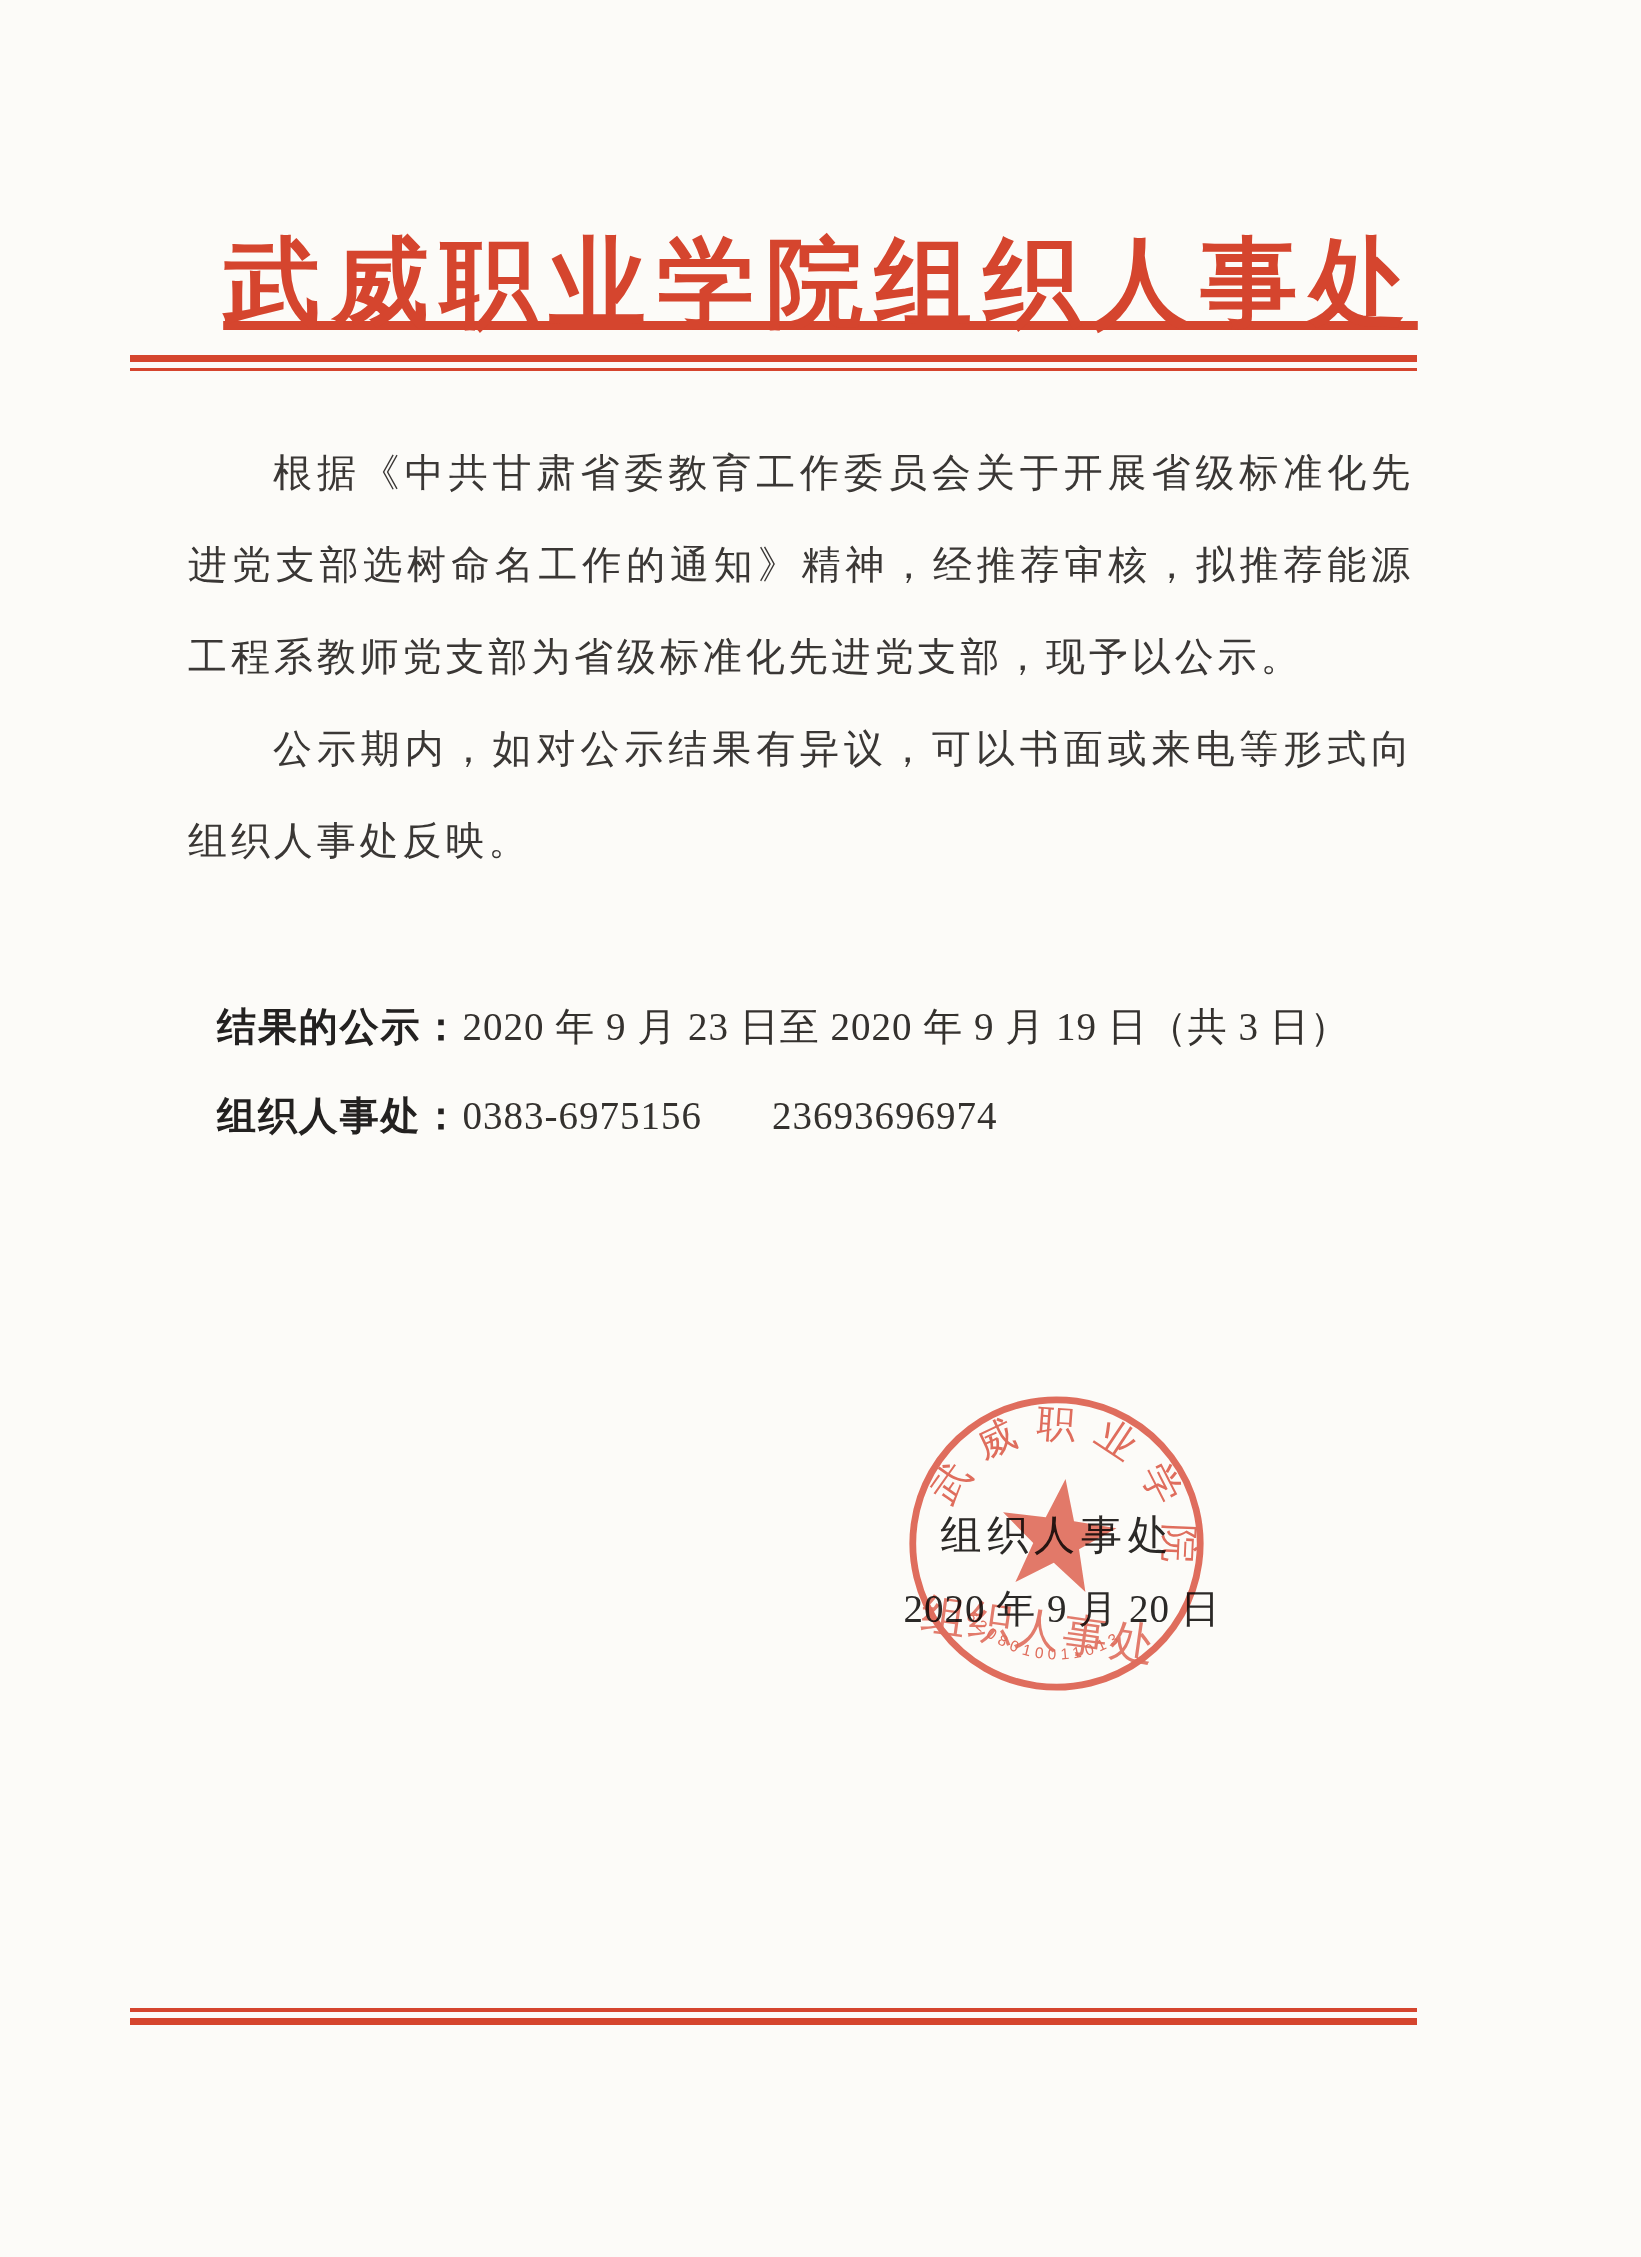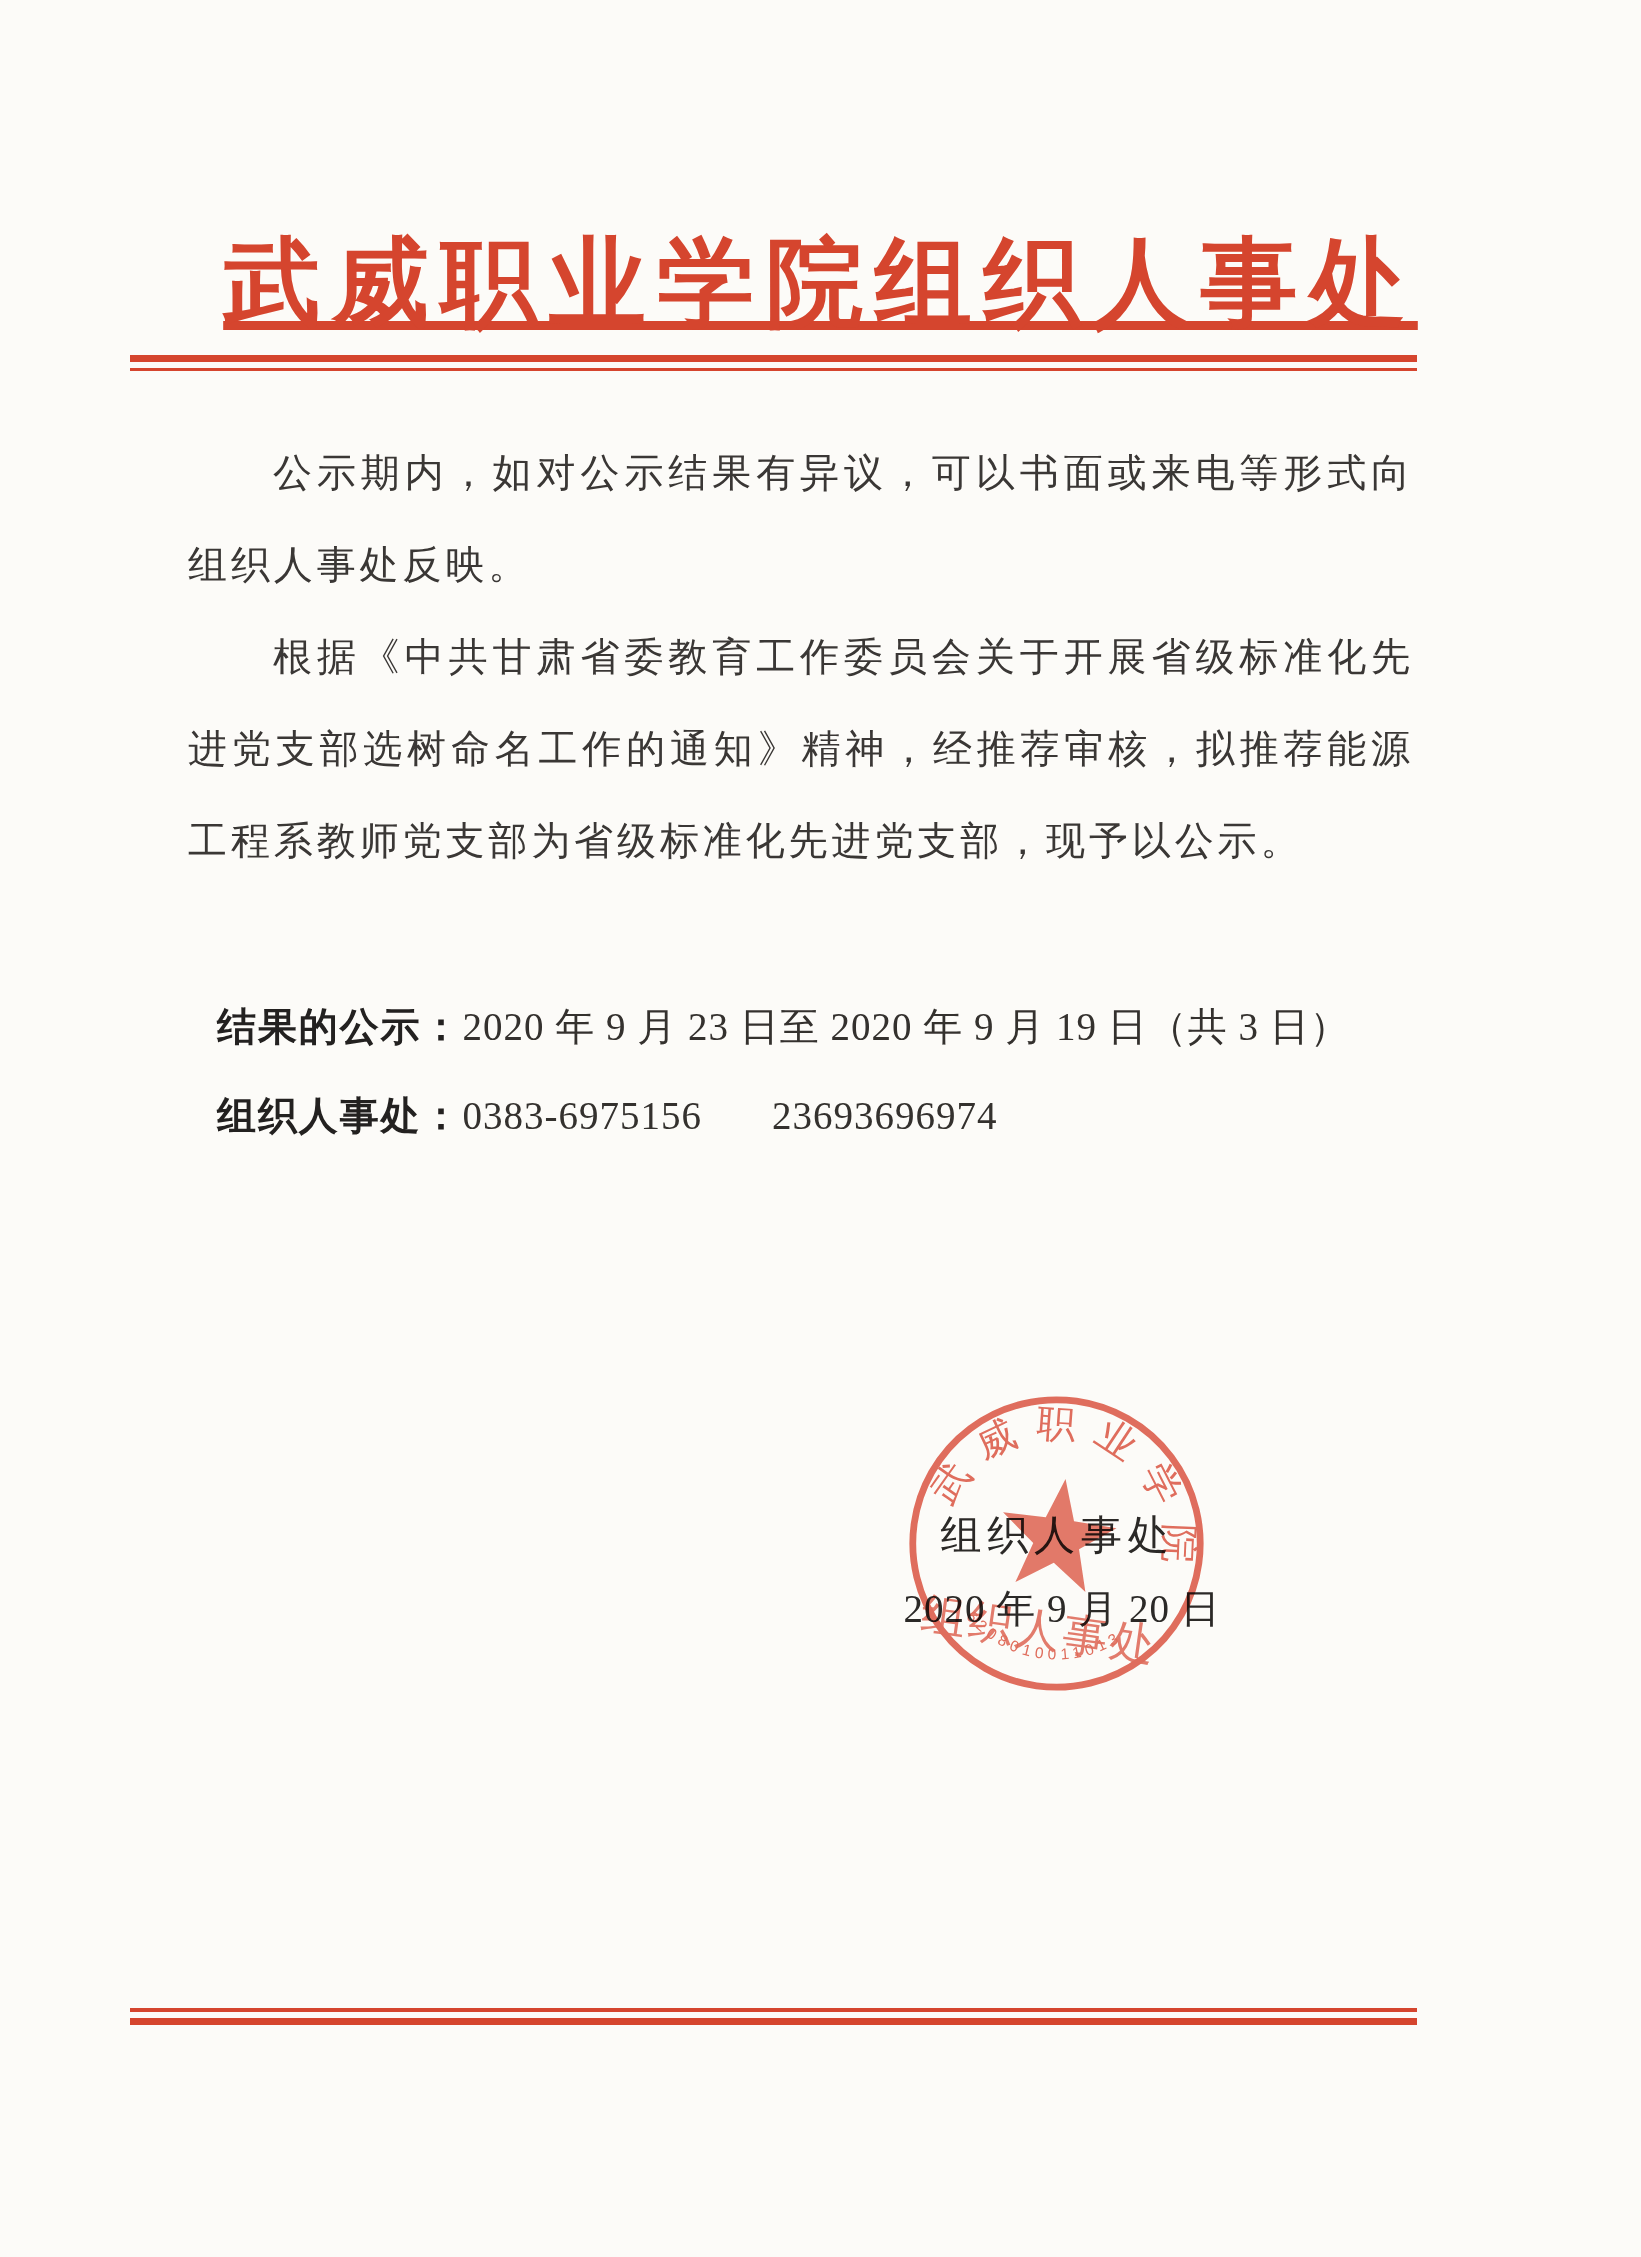--- a/index.html
+++ b/index.html
@@ -125,22 +125,22 @@
 
   <h1 class="letterhead-title">武威职业学院组织人事处</h1>
 
   <div class="rule-group">
     <div class="rule thick"></div>
     <div class="rule thin"></div>
   </div>
 
 
   <div class="body-block">
+    <p class="body-para">根据《中共甘肃省委教育工作委员会关于开展省级标准化先进党支部选树命名工作的通知》精神，经推荐审核，拟推荐能源工程系教师党支部为省级标准化先进党支部，现予以公示。</p>
     <p class="body-para">公示期内，如对公示结果有异议，可以书面或来电等形式向组织人事处反映。</p>
-    <p class="body-para">根据《中共甘肃省委教育工作委员会关于开展省级标准化先进党支部选树命名工作的通知》精神，经推荐审核，拟推荐能源工程系教师党支部为省级标准化先进党支部，现予以公示。</p>
 
     <div class="meta-block">
       <p class="meta-line">
         <span class="meta-label">结果的公示：</span><span class="meta-value">2020 年 9 月 23 日至 2020 年 9 月 19 日（共 3 日）</span>
       </p>
       <p class="meta-line">
         <span class="meta-label">组织人事处：</span><span class="meta-value">0383-6975156</span><span class="meta-value gapped">23693696974</span>
       </p>
     </div>
   </div>

